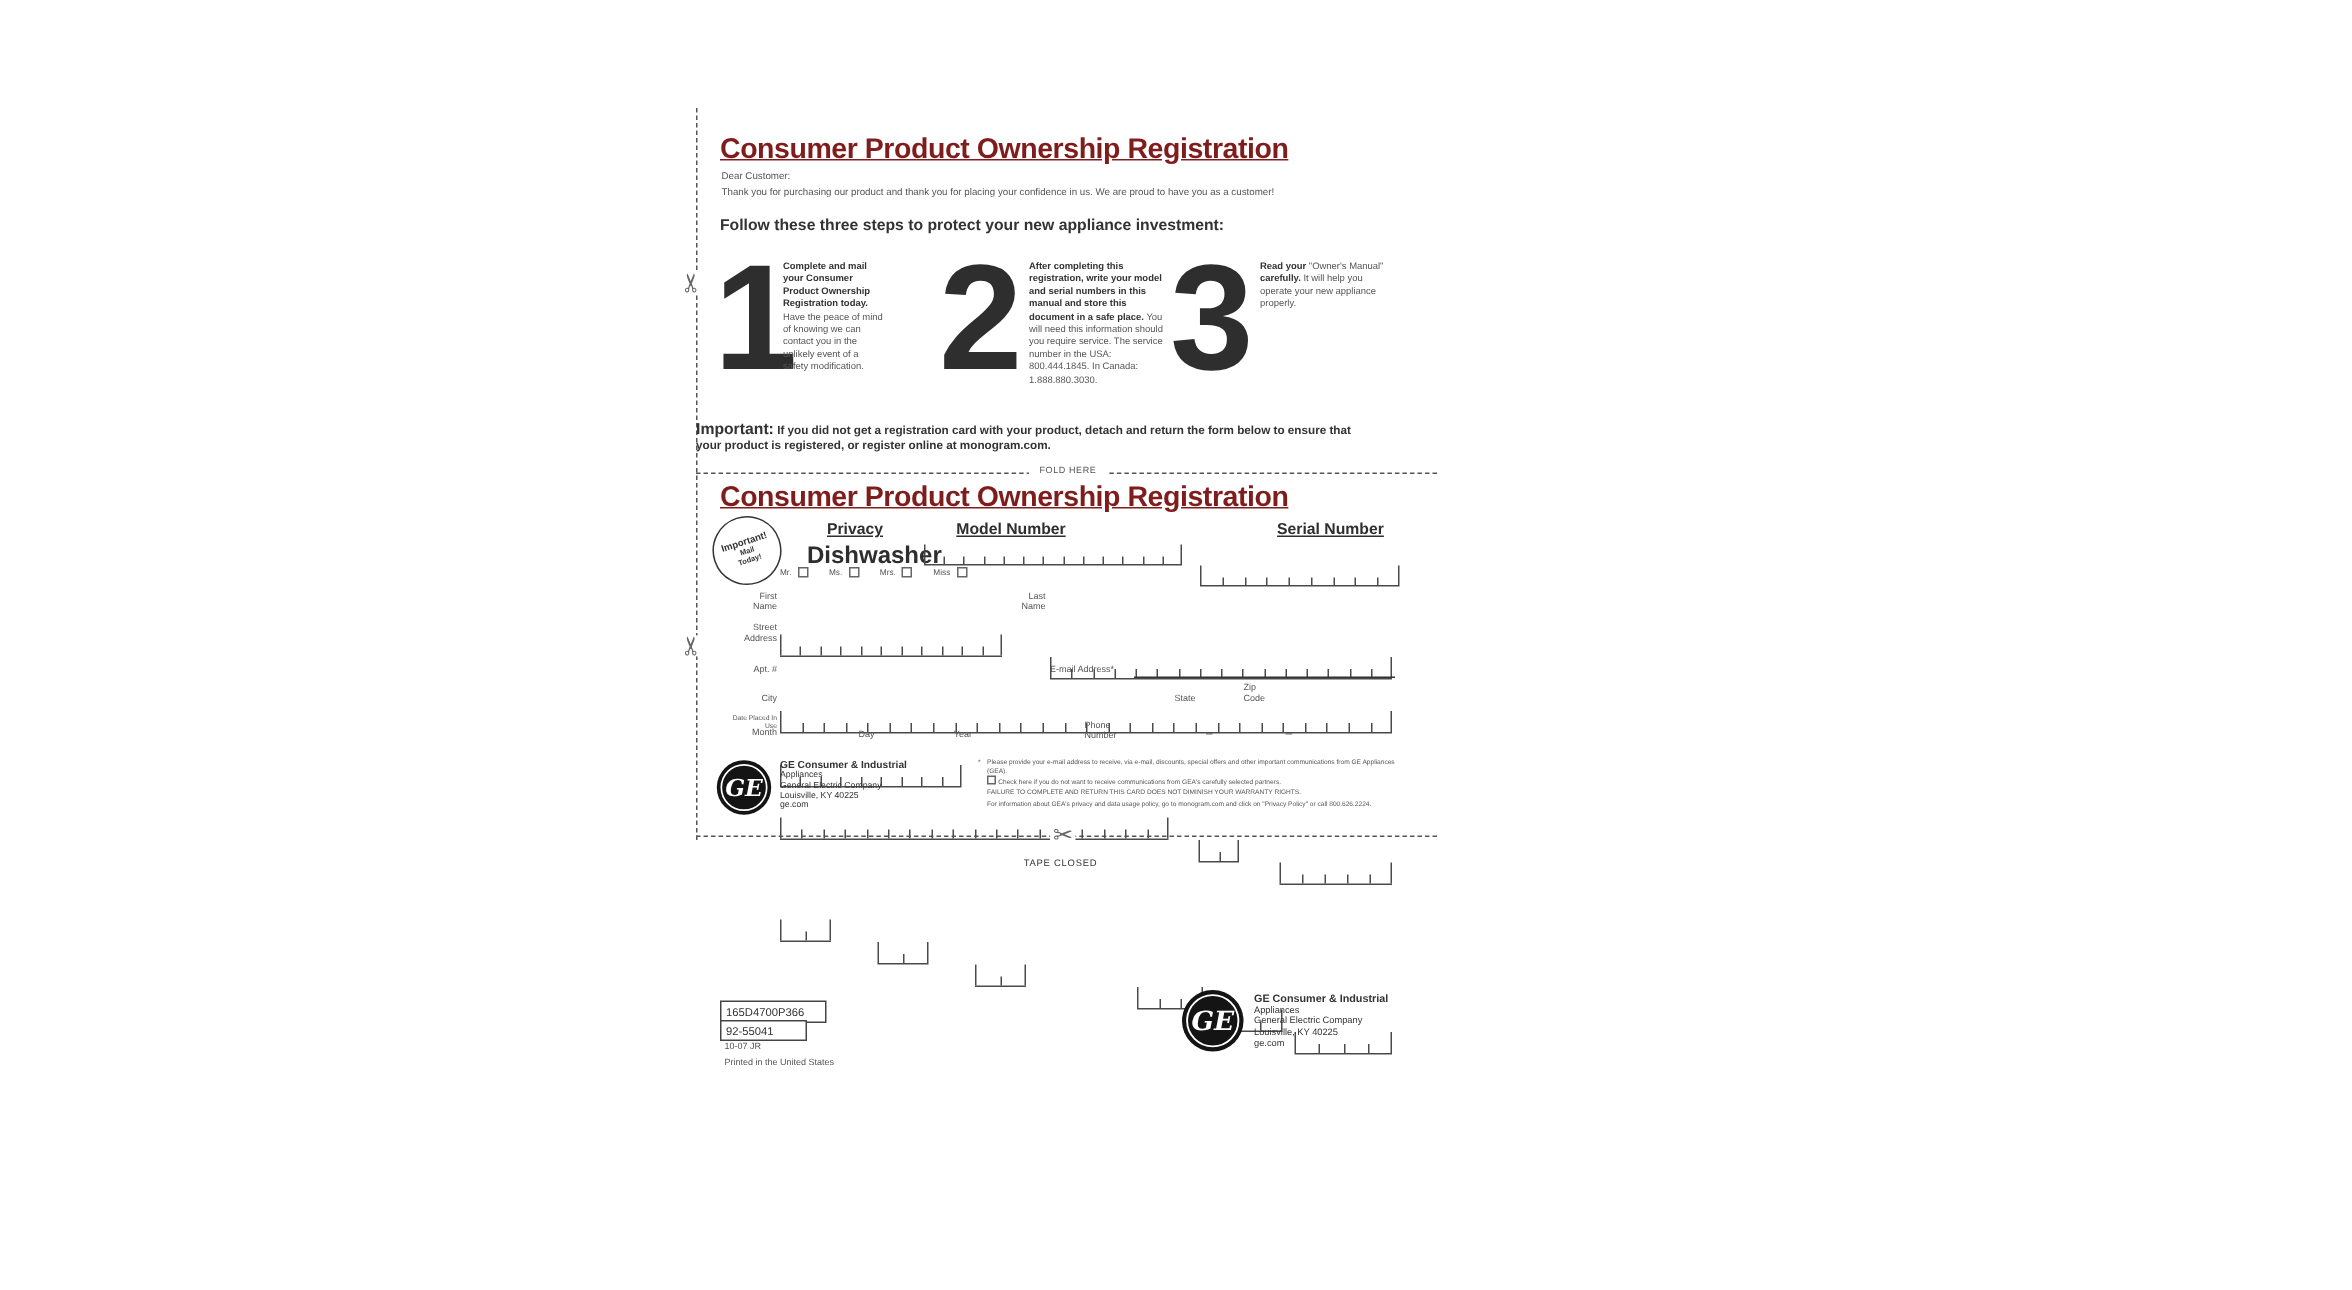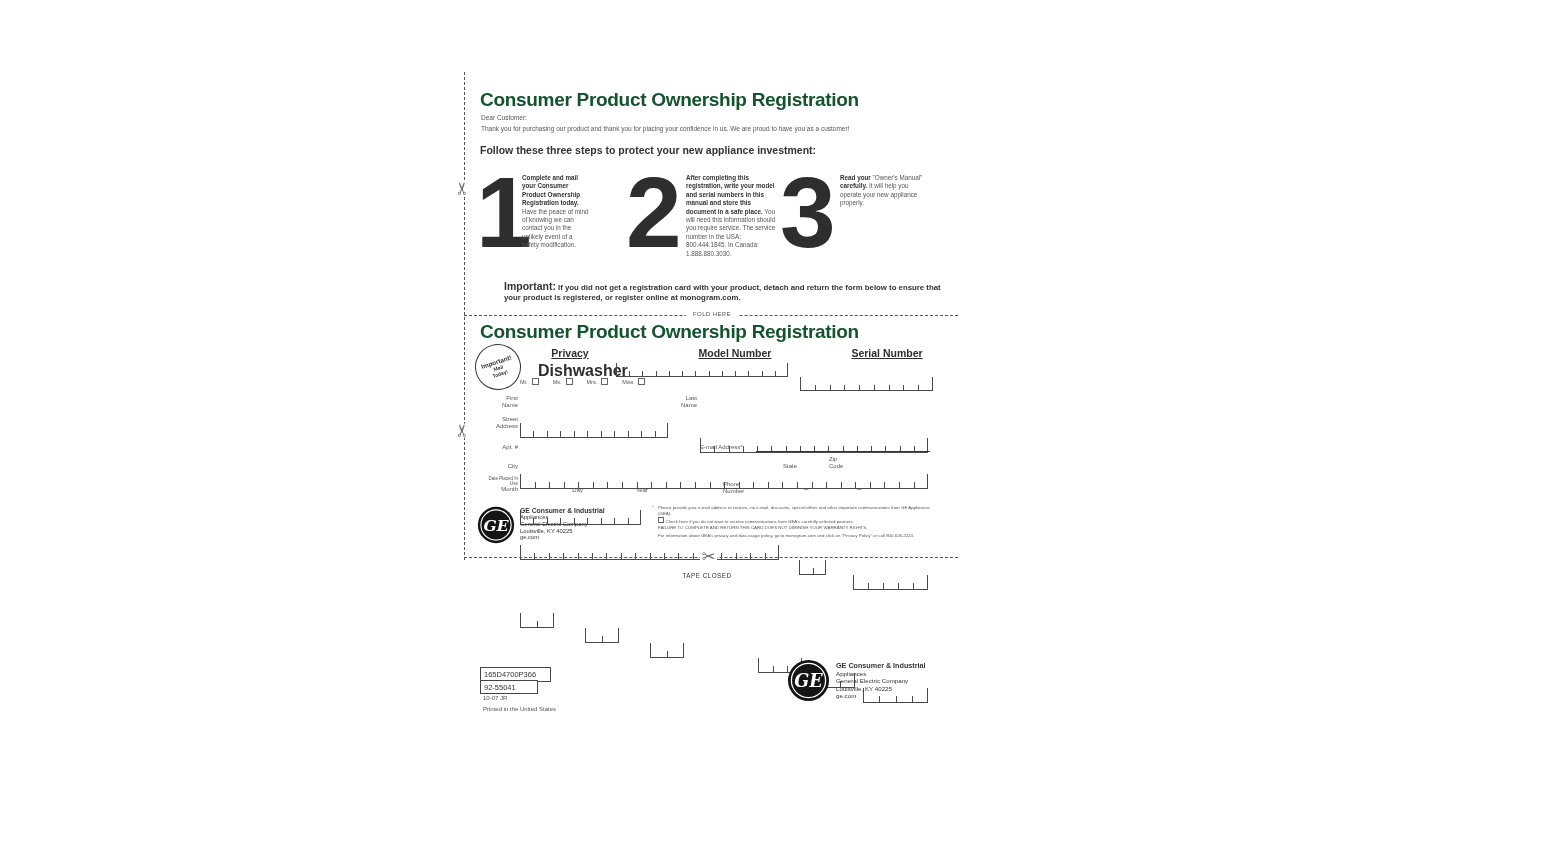--- a/index.html
+++ b/index.html
@@ -7,21 +7,21 @@
           font-family:"Liberation Sans",sans-serif;color:#2b2b2b;}
   .abs{position:absolute;}
 
   
   .cutline-v{left:464px;top:72px;height:488px;width:0;border-left:1px dashed #555;}
   .dash-h{border-top:1px dashed #555;height:0;}
   .scissors{font-family:"DejaVu Sans",sans-serif;color:#666;background:#fff;line-height:1;}
   .sc-v{transform:rotate(-90deg);}
 
   
-  .h-title{font-size:19px;font-weight:700;letter-spacing:-0.3px;color:#14532d;}
+  .h-title{font-size:19px;font-weight:700;letter-spacing:-0.3px;color:#7f1d1d;text-decoration:underline;}
   .dear{font-size:6.5px;color:#555;}
   .intro{font-size:6.5px;line-height:9.5px;color:#555;width:412px;}
   .follow{font-size:10.5px;font-weight:700;color:#333;}
 
   
   .step-num{font-size:100px;line-height:84px;font-weight:900;letter-spacing:-5px;color:#2e2e2e;}
   .step-text{font-size:6.3px;line-height:8.4px;color:#555;}
   .step-text b{color:#333;}
 
   .imp{width:448px;font-size:7.8px;line-height:10px;font-weight:700;color:#333;}
@@ -95,37 +95,37 @@
   <div class="abs step-num" style="left:626px;top:170px;">2</div>
   <div class="abs step-text" style="left:686px;top:174px;width:93px;">
     <b>After completing this registration, write your model and serial numbers in this manual and store this document in a safe place.</b><span> You will need this information should you require service. The service number in the USA: 800.444.1845. In Canada: 1.888.880.3030.</span>
   </div>
 
   <div class="abs step-num" style="left:780px;top:170px;">3</div>
   <div class="abs step-text" style="left:840px;top:174px;width:90px;">
     <b>Read your</b><span> "Owner's Manual" </span><b>carefully.</b><span> It will help you operate your new appliance properly.</span>
   </div>
 
-  <div class="abs imp" style="left:504px;top:281px;">
+  <div class="abs imp" style="left:464px;top:281px;">
     <span class="imp-label">Important:</span><span> If you did not get a registration card with your product, detach and return the form below to ensure that your product is registered, or register online at monogram.com.</span>
   </div>
 
   <div class="abs dash-h" style="left:464px;top:315px;width:494px;"></div>
   <div class="abs fold-label" style="left:686px;top:311px;">FOLD HERE</div>
 
   <div class="abs h-title" style="left:480px;top:321px;">Consumer Product Ownership Registration</div>
 
   <div class="abs stamp" style="left:475px;top:344px;">
     <div class="l1">Important!</div>
     <div class="l2">Mail</div>
     <div class="l3">Today!</div>
   </div>
 
   <div class="abs col-hdr" style="left:538px;top:347px;width:64px;">Privacy</div>
-  <div class="abs col-hdr" style="left:685px;top:347px;width:100px;">Model Number</div>
+  <div class="abs col-hdr" style="left:624px;top:347px;width:100px;">Model Number</div>
   <div class="abs col-hdr" style="left:837px;top:347px;width:100px;">Serial Number</div>
   <div class="abs product-val" style="left:538px;top:362px;width:64px;">Dishwasher</div>
 
   <div class="abs comb" style="left:616px;top:363px;width:172px;height:13px;">
       <i></i>
       <i></i>
       <i></i>
       <i></i>
       <i></i>
       <i></i>

